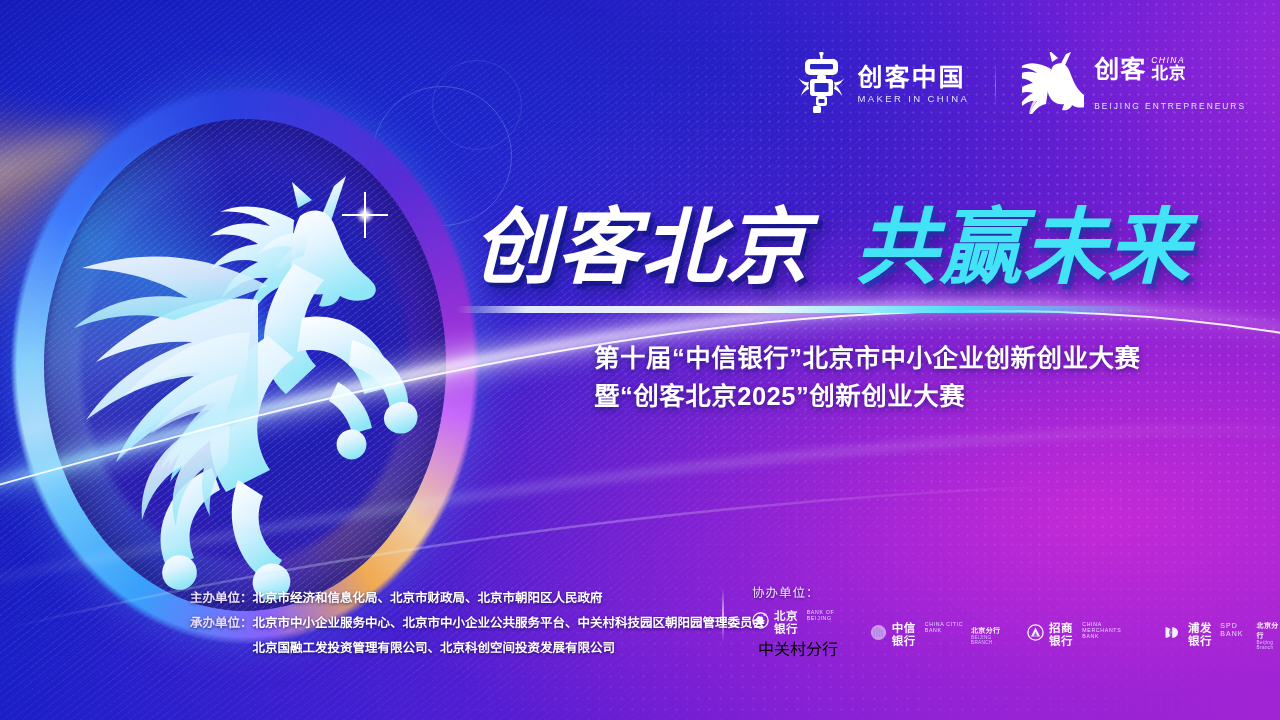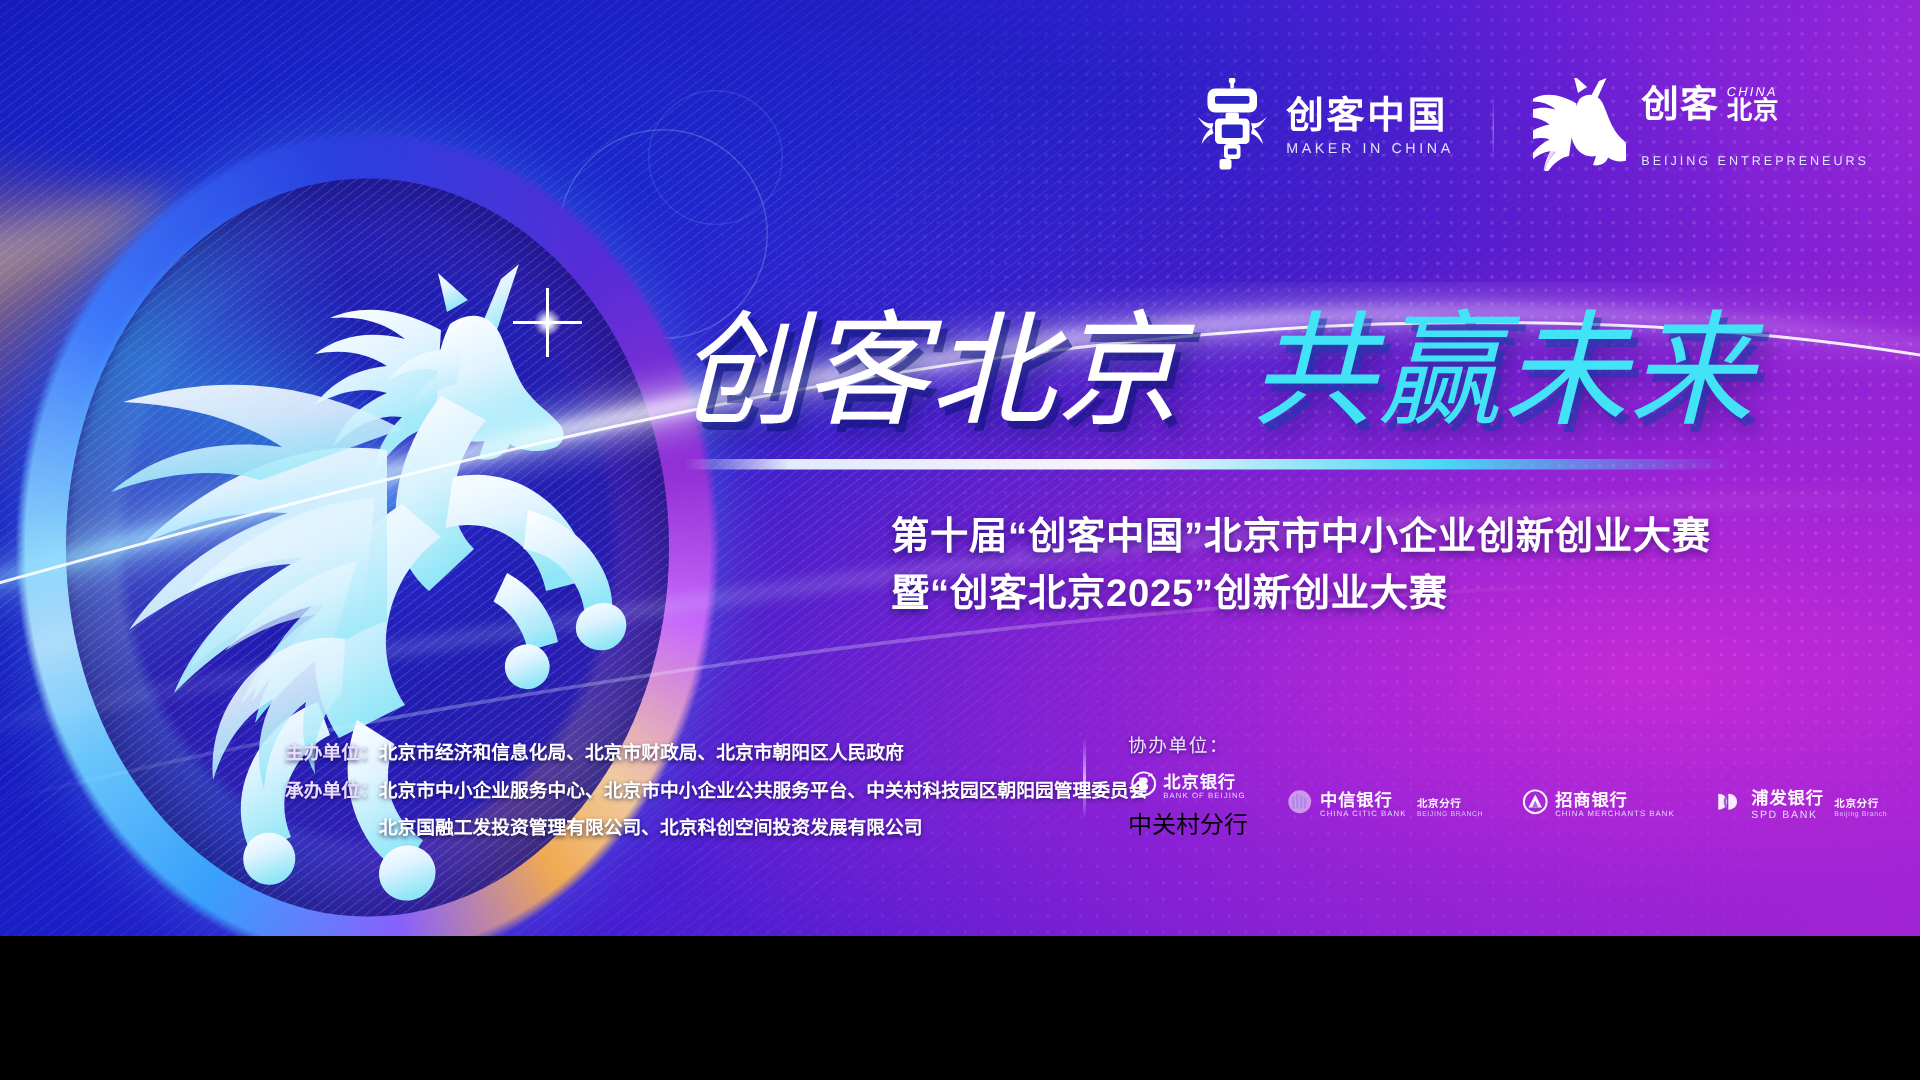--- a/index.html
+++ b/index.html
@@ -5,21 +5,21 @@
 <style>
   * { margin:0; padding:0; box-sizing:border-box; }
   html,body{
     width:1280px; height:720px; overflow:hidden;
     background:#000;
     font-family:"Liberation Sans","DejaVu Sans",sans-serif;
   }
 
   
   #poster{
-    position:relative; width:1280px; height:624px; overflow:hidden;
+    position:relative; width:1280px; height:720px; overflow:hidden;
     background:
       radial-gradient(120% 95% at 86% 72%, rgba(198,42,214,.95) 0%, rgba(150,34,212,.75) 26%, rgba(96,24,205,.35) 48%, rgba(40,20,190,0) 70%),
       radial-gradient(95% 80% at 22% 32%, rgba(26,46,210,.92) 0%, rgba(24,30,190,.65) 45%, rgba(20,22,160,0) 75%),
       linear-gradient(118deg,#1016b4 0%, #1a1ec6 22%, #3a20d2 45%, #6a1fd6 64%, #9b26d8 82%, #c02ad4 100%);
   }
 
   
   .diag-lines{
     position:absolute; inset:0;
     background-image:repeating-linear-gradient(-38deg,
@@ -120,23 +120,23 @@
 
   .bj-word{ display:flex; align-items:flex-start; gap:5px; }
   .bj-word .big{ color:#fff; font-size:25px; font-weight:700; letter-spacing:1px; line-height:1.05; }
   .bj-stack{ display:flex; flex-direction:column; line-height:1; }
   .bj-stack .china{ color:#fff; font-size:8.5px; font-style:italic; font-weight:400; letter-spacing:1.5px; }
   .bj-stack .bj{ color:#fff; font-size:17px; font-weight:700; letter-spacing:.5px; }
 
   
   .title-block{ position:absolute; left:452px; top:206px; width:760px; }
   .main-title{
-    font-size:83px; font-weight:400; line-height:1; letter-spacing:1px;
+    font-size:83px; font-weight:700; line-height:1; letter-spacing:1px;
     font-style:italic; white-space:nowrap;
-    display:flex; align-items:baseline;
+    display:flex; align-items:baseline;justify-content:center;
   }
   .t-seg{ display:inline-block; }
   .t-white{
     color:#ffffff;
     text-shadow:4px 5px 0 rgba(10,20,120,.55), 7px 9px 14px rgba(5,10,80,.45);
   }
   .t-cyan{
     color:#42e2f7;
     text-shadow:4px 5px 0 rgba(22,60,170,.55), 7px 9px 14px rgba(5,10,80,.4);
   }
@@ -177,21 +177,21 @@
 
   .vdiv{ position:absolute; left:722px; top:2px; width:2px; height:54px;
          background:linear-gradient(rgba(255,255,255,.0),rgba(255,255,255,.65),rgba(255,255,255,.0)); }
 
   .coorg{ position:absolute; left:752px; top:-4px; }
   .coorg-label{ color:#f0e2ff; font-size:12.5px; font-weight:400; letter-spacing:1px;
                 margin-bottom:9px; text-shadow:0 1px 3px rgba(10,5,60,.7); }
   .bank-row{ display:flex; align-items:center; gap:26px; }
   .bank{ display:flex; align-items:center; gap:5px; opacity:.97; }
   .bank .bmark{ flex:0 0 auto; }
-  .bank .btext{ display:flex; flex-direction:column; line-height:1.12; }
+  .bank .btext{ display:flex; flex-direction:row; line-height:1.12; }
   .bank .bcn{ color:#fff; font-size:11.5px; font-weight:700; letter-spacing:.6px; }
   .bank .ben{ color:#e7dcff; font-size:5.2px; letter-spacing:.7px; }
   .bank .bbranch{ display:flex; flex-direction:column; justify-content:flex-end; margin-left:2px; }
   .bank .bbranch .bb1{ color:#fff; font-size:7px; font-weight:700; letter-spacing:.4px; }
   .bank .bbranch .bb2{ color:#d9c9ff; font-size:4.6px; letter-spacing:.4px; }
   .bank-col{ display:flex; flex-direction:column; align-items:center; }
 
   
   .unicorn{ position:absolute; left:62px; top:168px; width:390px; height:430px; }
   .unicorn svg{ width:100%; height:100%; overflow:visible; }
@@ -366,21 +366,21 @@
     <div class="main-title">
       <span class="t-seg t-white">创客北京</span>
       <span class="t-gap"></span>
       <span class="t-seg t-cyan">共赢未来</span>
     </div>
     <div class="title-underline"></div>
   </div>
 
 
   <div class="subtitle">
-    <div class="line">第十届“创客中国”北京市中小企业创新创业大赛</div>
+    <div class="line">第十届“中信银行”北京市中小企业创新创业大赛</div>
     <div class="line">暨“创客北京2025”创新创业大赛</div>
   </div>
 
   <div class="footer">
 
     <div class="host-block">
       <div class="host-row">
         <span class="host-label">主办单位：</span>
         <span class="host-val">北京市经济和信息化局、北京市财政局、北京市朝阳区人民政府</span>
       </div>

